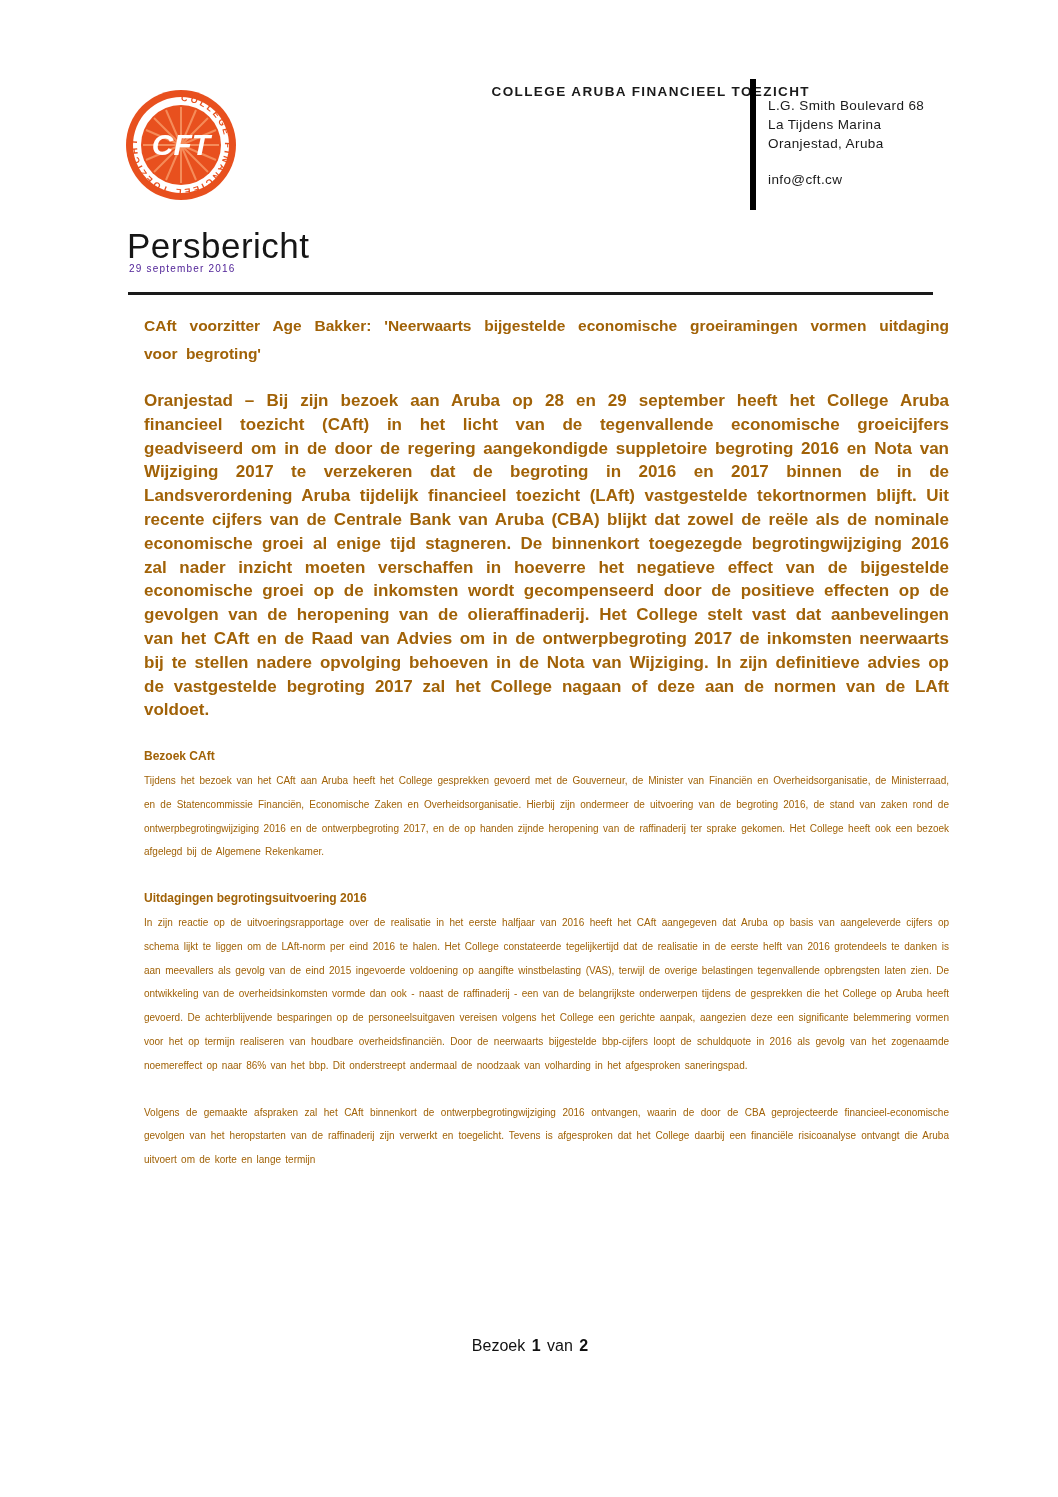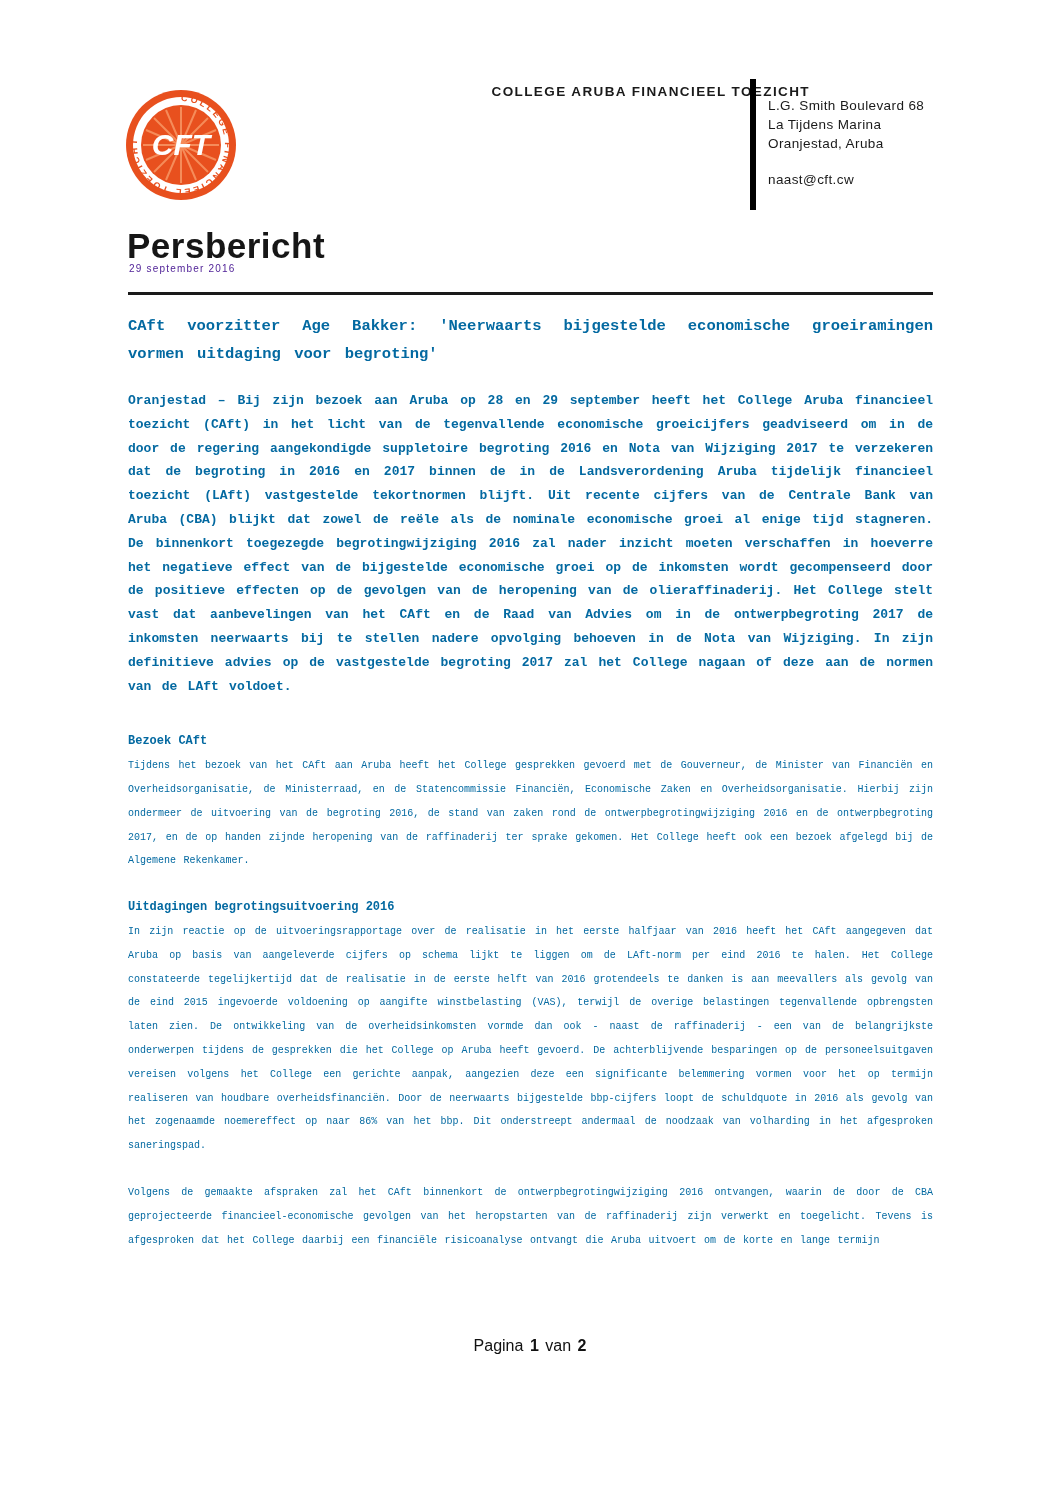--- a/index.html
+++ b/index.html
@@ -51,61 +51,60 @@
     font-size: 13.5px;
     letter-spacing: 0.4px;
     color: #1a1a1a;
   }
 
   
   .doc-title {
     position: absolute;
     left: 127px; top: 226px;
     font-size: 35px;
-    font-weight: bold;
+    font-weight: normal;
     letter-spacing: 0.5px;
     color: #161616;
   }
   .doc-date {
     position: absolute;
     left: 129px; top: 263px;
     font-size: 10px;
     letter-spacing: 1.2px;
     color: #4c1d95;
   }
   .rule {
     position: absolute;
     left: 128px; top: 292px;
     width: 805px; height: 2.5px;
     background: #1a1a1a;
   }
 
   
   .content {
     position: absolute;
-    left: 128px; top: 312px;
+    left: 144px; top: 312px;
     width: 805px;
     text-align: justify;
-    color: #0369a1;
-    font-family: Liberation Mono, monospace;
+    color: #a16207;
   }
   .headline {
     font-size: 15.5px;
     font-weight: bold;
     line-height: 28px;
     text-align: justify;
     word-spacing: 4px;
     margin-bottom: 21px;
   }
   .lead {
-    font-size: 13px;
+    font-size: 17px;
     font-weight: bold;
     line-height: 23.8px;
     word-spacing: 2.5px;
-    margin-bottom: 32px;
+    margin-bottom: 23px;
   }
   .section-heading {
     font-size: 12px;
     font-weight: bold;
     line-height: 23.8px;
     text-align: left;
   }
   .body-par {
     font-size: 10px;
     line-height: 23.8px;
@@ -166,40 +165,40 @@
 
   <div class="org-name">COLLEGE ARUBA FINANCIEEL TOEZICHT</div>
 
   <div class="vbar"></div>
 
   <div class="address">
     <div>L.G. Smith Boulevard 68</div>
     <div>La Tijdens Marina</div>
     <div>Oranjestad, Aruba</div>
   </div>
-  <div class="email">naast@cft.cw</div>
+  <div class="email">info@cft.cw</div>
 
   <div class="doc-title">Persbericht</div>
   <div class="doc-date">29 september 2016</div>
   <div class="rule"></div>
 
   <div class="content">
     <div class="headline">CAft voorzitter Age Bakker: 'Neerwaarts bijgestelde economische groeiramingen vormen uitdaging voor begroting'</div>
 
     <p class="lead">Oranjestad – Bij zijn bezoek aan Aruba op 28 en 29 september heeft het College Aruba financieel toezicht (CAft) in het licht van de tegenvallende economische groeicijfers geadviseerd om in de door de regering aangekondigde suppletoire begroting 2016 en Nota van Wijziging 2017 te verzekeren dat de begroting in 2016 en 2017 binnen de in de Landsverordening Aruba tijdelijk financieel toezicht (LAft) vastgestelde tekortnormen blijft. Uit recente cijfers van de Centrale Bank van Aruba (CBA) blijkt dat zowel de reële als de nominale economische groei al enige tijd stagneren. De binnenkort toegezegde begrotingwijziging 2016 zal nader inzicht moeten verschaffen in hoeverre het negatieve effect van de bijgestelde economische groei op de inkomsten wordt gecompenseerd door de positieve effecten op de gevolgen van de heropening van de olieraffinaderij. Het College stelt vast dat aanbevelingen van het CAft en de Raad van Advies om in de ontwerpbegroting 2017 de inkomsten neerwaarts bij te stellen nadere opvolging behoeven in de Nota van Wijziging. In zijn definitieve advies op de vastgestelde begroting 2017 zal het College nagaan of deze aan de normen van de LAft voldoet.</p>
 
     <div class="section-heading">Bezoek CAft</div>
     <p class="body-par">Tijdens het bezoek van het CAft aan Aruba heeft het College gesprekken gevoerd met de Gouverneur, de Minister van Financiën en Overheidsorganisatie, de Ministerraad, en de Statencommissie Financiën, Economische Zaken en Overheidsorganisatie. Hierbij zijn ondermeer de uitvoering van de begroting 2016, de stand van zaken rond de ontwerpbegrotingwijziging 2016 en de ontwerpbegroting 2017, en de op handen zijnde heropening van de raffinaderij ter sprake gekomen. Het College heeft ook een bezoek afgelegd bij de Algemene Rekenkamer.</p>
 
     <div class="section-heading">Uitdagingen begrotingsuitvoering 2016</div>
     <p class="body-par">In zijn reactie op de uitvoeringsrapportage over de realisatie in het eerste halfjaar van 2016 heeft het CAft aangegeven dat Aruba op basis van aangeleverde cijfers op schema lijkt te liggen om de LAft-norm per eind 2016 te halen. Het College constateerde tegelijkertijd dat de realisatie in de eerste helft van 2016 grotendeels te danken is aan meevallers als gevolg van de eind 2015 ingevoerde voldoening op aangifte winstbelasting (VAS), terwijl de overige belastingen tegenvallende opbrengsten laten zien. De ontwikkeling van de overheidsinkomsten vormde dan ook - naast de raffinaderij - een van de belangrijkste onderwerpen tijdens de gesprekken die het College op Aruba heeft gevoerd. De achterblijvende besparingen op de personeelsuitgaven vereisen volgens het College een gerichte aanpak, aangezien deze een significante belemmering vormen voor het op termijn realiseren van houdbare overheidsfinanciën. Door de neerwaarts bijgestelde bbp-cijfers loopt de schuldquote in 2016 als gevolg van het zogenaamde noemereffect op naar 86% van het bbp. Dit onderstreept andermaal de noodzaak van volharding in het afgesproken saneringspad.</p>
 
     <p class="body-par">Volgens de gemaakte afspraken zal het CAft binnenkort de ontwerpbegrotingwijziging 2016 ontvangen, waarin de door de CBA geprojecteerde financieel-economische gevolgen van het heropstarten van de raffinaderij zijn verwerkt en toegelicht. Tevens is afgesproken dat het College daarbij een financiële risicoanalyse ontvangt die Aruba uitvoert om de korte en lange termijn</p>
   </div>
 
   <div class="footer">
-    <span>Pagina</span>
+    <span>Bezoek</span>
     <b>1</b>
     <span>van</span>
     <b>2</b>
   </div>
 
 </div>
 
 </body></html>

